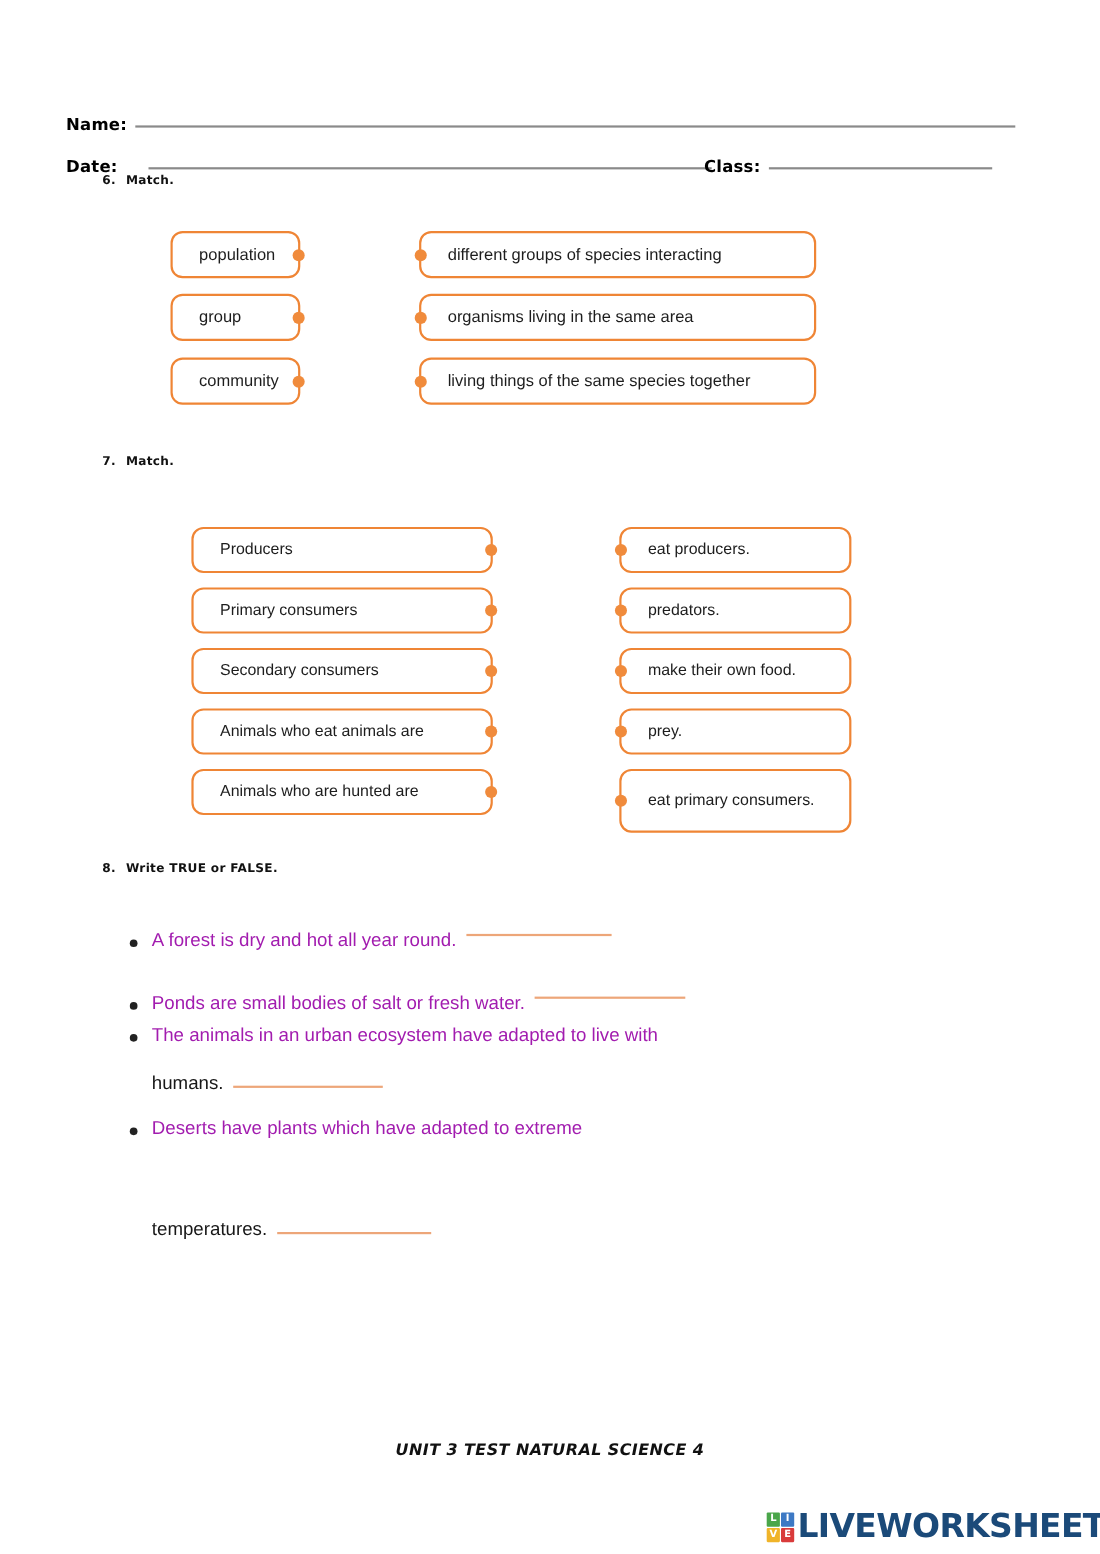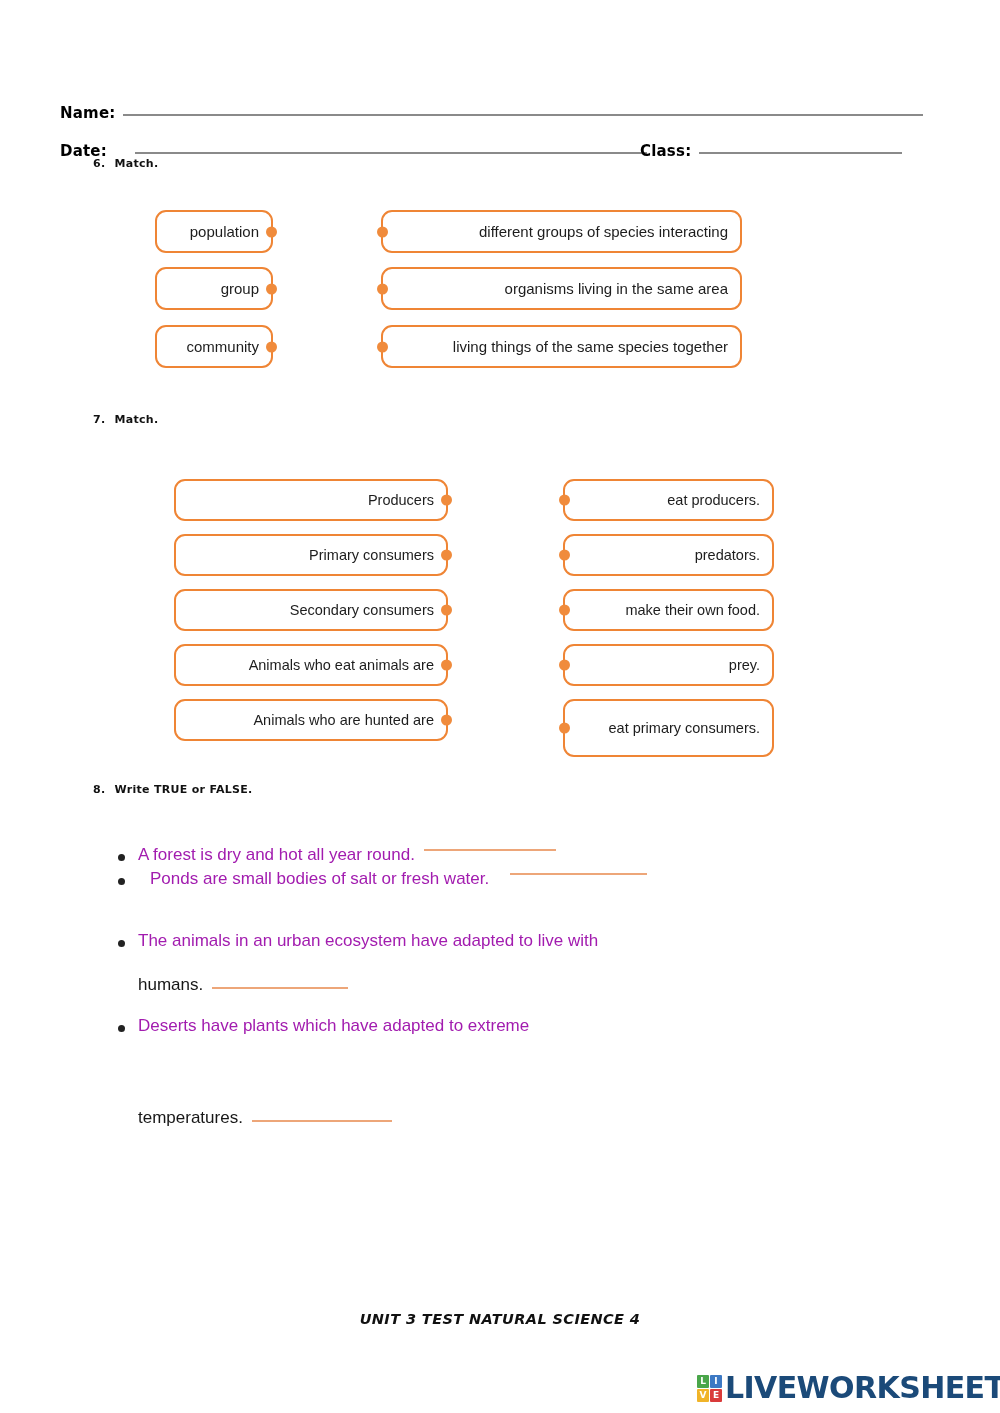--- a/index.html
+++ b/index.html
@@ -60,26 +60,26 @@
 
   
   .match-box {
     position: absolute;
     box-sizing: border-box;
     border: 2.5px solid #ef8535;
     border-radius: 11px;
     background: #ffffff;
     display: flex;
     align-items: center;
-    justify-content: flex-end;
+    justify-content: flex-start;
     font-family: "Liberation Sans", sans-serif;
     font-size: 15px;
     color: #1d1d1d;
     white-space: nowrap;
-    padding: 0 12px;
+    padding: 0 24px;
   }
   .match-box.small { font-size: 14.5px; }
   .dot {
     position: absolute;
     width: 11px;
     height: 11px;
     border-radius: 50%;
     background: #f08b3c;
     top: 50%;
     transform: translateY(-50%);
@@ -272,21 +272,21 @@
   <div class="section-heading" style="left:93px; top:783px;">
     <span class="num">8.</span><span>Write TRUE or FALSE.</span>
   </div>
 
   <div class="tf-item" style="left:118px; top:846px;">
     <span class="bullet"></span>
     <span class="tf-text">A forest is dry and hot all year round.</span>
     <span class="blank" style="width:132px;"></span>
   </div>
 
-  <div class="tf-item" style="left:118px; top:870px;gap:12px;">
+  <div class="tf-item" style="left:118px; top:903px;">
     <span class="bullet"></span>
     <span class="tf-text">Ponds are small bodies of salt or fresh water.</span>
     <span class="blank" style="width:137px;"></span>
   </div>
 
   <div class="tf-item" style="left:118px; top:932px;">
     <span class="bullet"></span>
     <span class="tf-text">The animals in an urban ecosystem have adapted to live with</span>
   </div>
   <div class="tf-line2" style="left:138px; top:975px;">

